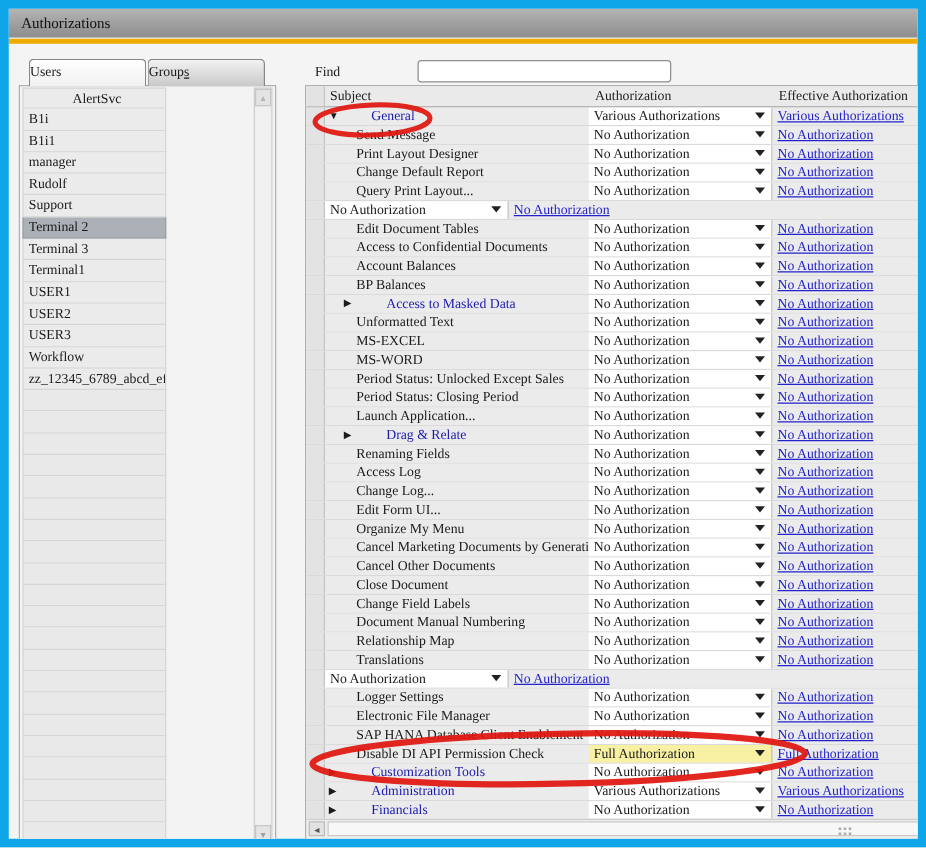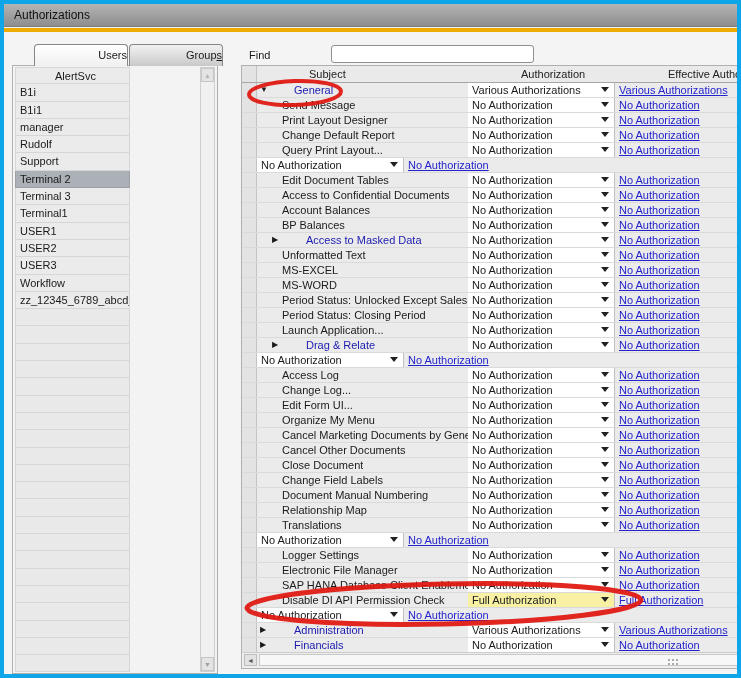--- a/index.html
+++ b/index.html
@@ -1,33 +1,33 @@
 <!DOCTYPE html>
 <html><head>
 <meta charset="utf-8">
 <style>
   html,body{margin:0;padding:0;background:#e8e8e8;}
   *{box-sizing:border-box;}
   .window{
     position:relative;width:741px;height:678px;
-    font-family:Liberation Sans, sans-serif;font-size:11px;color:#1a1a1a;
-    background:#f4f4f4;border:4px solid #0ea5e9;overflow:hidden;
+    font-family:Liberation Serif, serif;font-size:11px;color:#1a1a1a;
+    background:#f4f4f4;border:7px solid #0ea5e9;overflow:hidden;
   }
   
   .titlebar{
     position:absolute;left:0;top:0;right:0;height:23px;
     background:linear-gradient(#b4b4b4,#8e8e8e);
     border-bottom:1px solid #7d7d7d;
     line-height:23px;padding-left:10px;font-size:12px;color:#111;
   }
   .goldbar{position:absolute;left:0;top:24px;right:0;height:4px;background:var(--gold,#f0ab00);}
   
   .tab{
-    position:absolute;top:40px;height:22px;width:94px;text-align:right;line-height:20px;
-    border:1px solid #868686;border-bottom:none;border-radius:4px 4px 0 0;cursor:default;margin-left:14px;
+    position:absolute;top:40px;height:22px;width:94px;text-align:left;line-height:20px;
+    border:1px solid #868686;border-bottom:none;border-radius:4px 4px 0 0;cursor:default;
   }
   .tab.active{left:16px;background:linear-gradient(#ffffff,#f0f0f0);z-index:3;}
   .tab.inactive{left:111px;background:linear-gradient(#f2f2f2,#c9c9c9);z-index:2;}
   .tab .ak{text-decoration:underline;}
   
   .find-label{position:absolute;left:245px;top:45px;}
   .find-input{
     position:absolute;left:327px;top:41px;width:203px;height:18px;
     border:1px solid #8f8f8f;border-radius:3px;background:#fff;font:inherit;padding:0 4px;
   }
@@ -55,21 +55,21 @@
   .vscroll .arr.up{top:0;color:#b3b7bb;}
   .vscroll .arr.down{bottom:0;}
   
   .auth-table{
     position:absolute;left:237px;top:61px;width:504px;height:604px;
     background:#f0f0f0;border:1px solid #b0b0b0;border-right:none;
   }
   .thead{display:flex;height:17px;background:#eaeaea;border-bottom:1px solid #a6a6a6;}
   .thead .hc{line-height:16px;color:#222;overflow:hidden;white-space:nowrap;}
   .col-gutter{width:15px;flex:none;border-right:1px solid #c4c4c4;background:#e3e3e3;}
-  .col-subject{width:211px;flex:none;padding-left:4px;margin-left:48px;}
+  .col-subject{width:211px;flex:none;padding-left:4px;}
   .col-auth{width:147px;flex:none;padding-left:5px;}
   .col-eff{flex:1;padding-left:5px;}
   .trow{display:flex;height:15px;border-bottom:1px solid #dadada;}
   .trow .c{overflow:hidden;white-space:nowrap;line-height:14px;}
   .c.gutter{width:15px;flex:none;background:#e3e3e3;border-right:1px solid #c4c4c4;}
   .c.subject{width:211px;flex:none;background:#ebebeb;display:flex;align-items:center;}
   .c.auth{
     width:147px;flex:none;background:#ffffff;border-right:1px solid #c0c0c0;
     position:relative;padding-left:4px;
   }
@@ -315,20 +315,23 @@
           <div class="c gutter"></div>
           <div class="c subject lv1g">
             <span class="expander">▶</span>
             <span class="lbl group-name">Drag &amp; Relate</span>
           </div>
           <div class="c auth"><span>No Authorization</span><span class="dd-arrow"></span></div>
           <div class="c eff"><a>No Authorization</a></div>
         </div>
         <div class="trow">
           <div class="c gutter"></div>
+          <div class="c subject lv1">
+            <span class="lbl">Renaming Fields</span>
+          </div>
           <div class="c auth"><span>No Authorization</span><span class="dd-arrow"></span></div>
           <div class="c eff"><a>No Authorization</a></div>
         </div>
         <div class="trow">
           <div class="c gutter"></div>
           <div class="c subject lv1">
             <span class="lbl">Access Log</span>
           </div>
           <div class="c auth"><span>No Authorization</span><span class="dd-arrow"></span></div>
           <div class="c eff"><a>No Authorization</a></div>
@@ -445,20 +448,24 @@
         <div class="trow">
           <div class="c gutter"></div>
           <div class="c subject lv1">
             <span class="lbl">Disable DI API Permission Check</span>
           </div>
           <div class="c auth highlight"><span>Full Authorization</span><span class="dd-arrow"></span></div>
           <div class="c eff"><a>Full Authorization</a></div>
         </div>
         <div class="trow">
           <div class="c gutter"></div>
+          <div class="c subject lv0g">
+            <span class="expander">▶</span>
+            <span class="lbl group-name">Customization Tools</span>
+          </div>
           <div class="c auth"><span>No Authorization</span><span class="dd-arrow"></span></div>
           <div class="c eff"><a>No Authorization</a></div>
         </div>
         <div class="trow">
           <div class="c gutter"></div>
           <div class="c subject lv0g">
             <span class="expander">▶</span>
             <span class="lbl group-name">Administration</span>
           </div>
           <div class="c auth"><span>Various Authorizations</span><span class="dd-arrow"></span></div>

